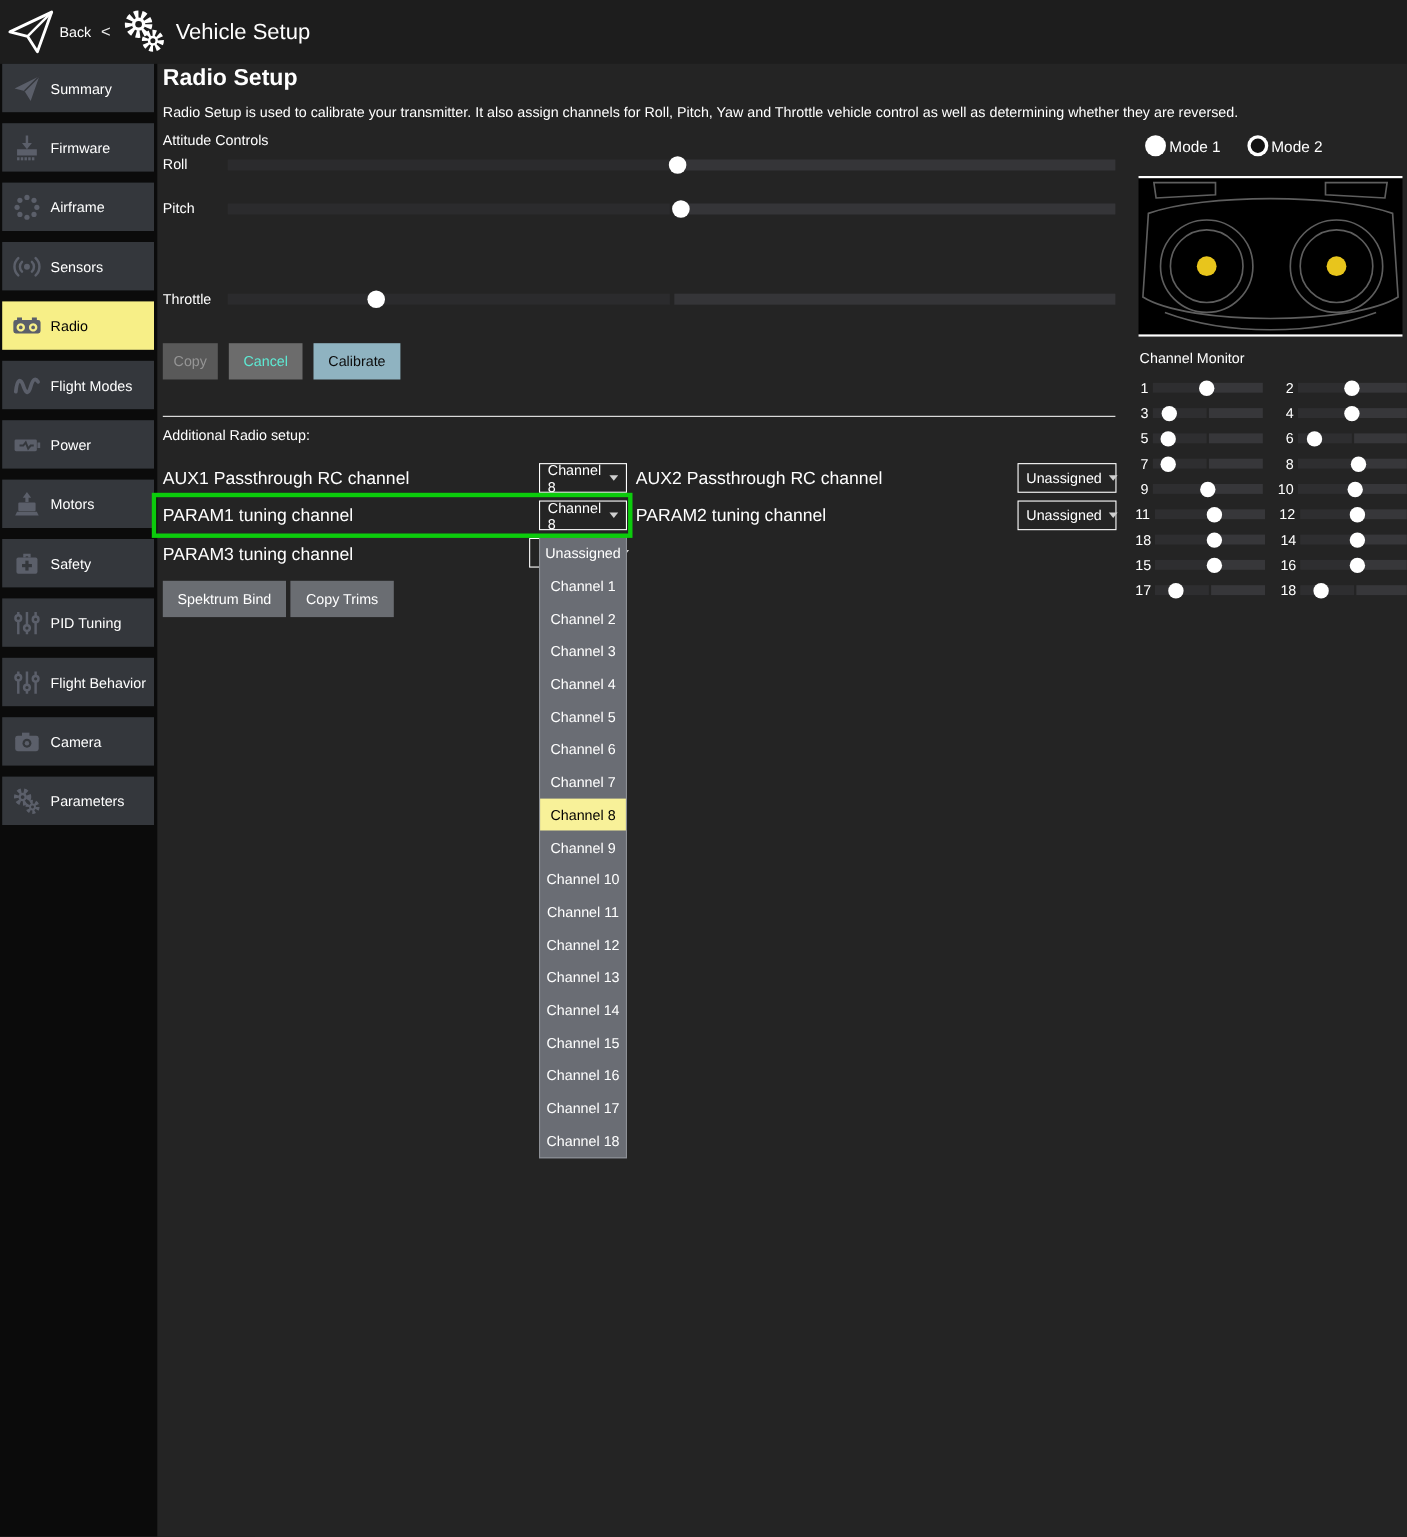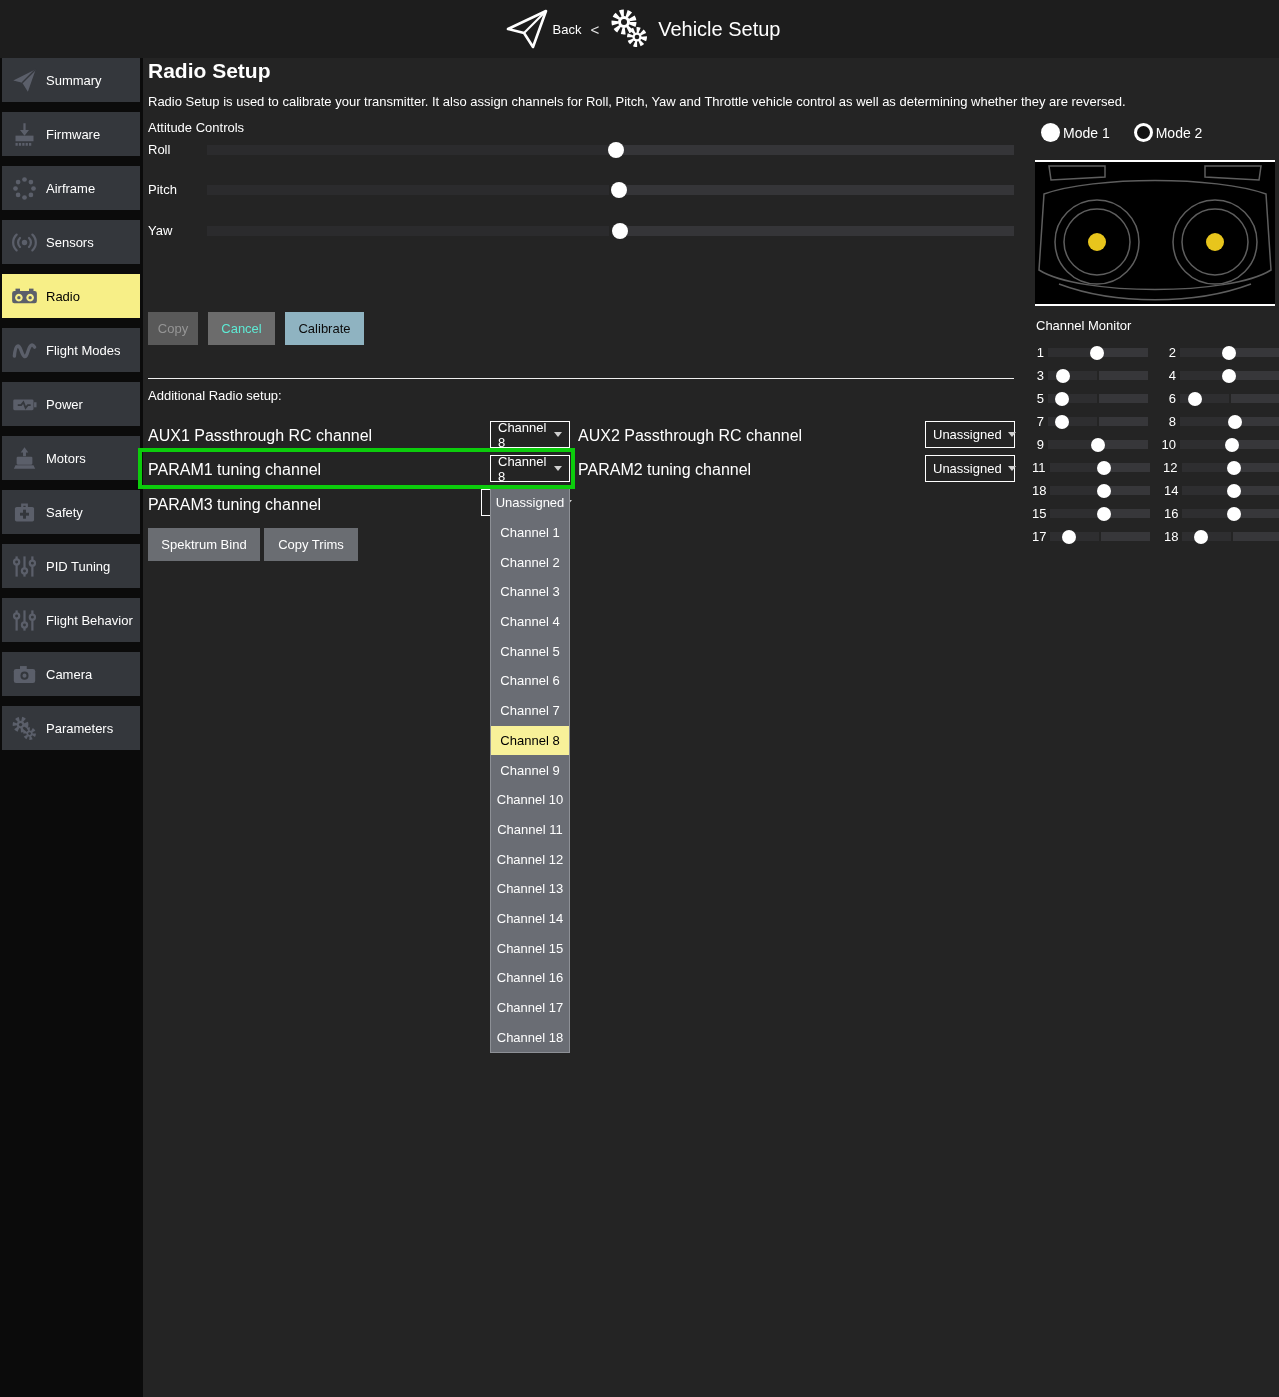--- a/index.html
+++ b/index.html
@@ -2,21 +2,21 @@
 <html><head>
 <meta charset="utf-8">
 <style>
   * { margin:0; padding:0; box-sizing:border-box; }
   html,body { background:#242424; }
   body { font-family:"Liberation Sans","DejaVu Sans",sans-serif; color:#fff; }
   #canvas { position:relative; width:1279px; height:1397px; background:#242424; overflow:hidden; }
 
   
   .topbar { position:absolute; left:0; top:0; width:1279px; height:58px; background:#1d1d1d;
-            display:flex; align-items:center;justify-content:center; }
+            display:flex; align-items:center; }
   .logo { margin-left:6px; width:44px; height:42px; }
   .back-label { font-size:13px; color:#fff; margin-left:4px; }
   .crumb-sep { font-size:15px; color:#e8e8e8; margin:0 9px; }
   .gears { width:42px; height:42px; }
   .topbar-title { font-size:20px; color:#fff; margin-left:8px; }
 
   
   .sidebar { position:absolute; left:0; top:58px; width:143px; height:1339px; background:#0b0b0b; }
   .side-item { width:138px; height:44px; margin:0 0 10px 2px; background:#34373c;
                display:flex; align-items:center; cursor:pointer; }
@@ -283,26 +283,26 @@
         </div>
       </div>
       <div class="atti-row" style="top: 40px;">
         <span class="atti-label">Pitch</span>
         <div class="slider">
           <div class="trk l"></div>
           <div class="trk r"></div>
           <div class="thumb" style="left:calc(51% - 8px)"></div>
         </div>
       </div>
-      <div class="atti-row" style="top: 81px;">
-        <span class="atti-label">Yaw</span>
+      <div class="atti-row" style="top: 122px;">
+        <span class="atti-label">Throttle</span>
         <div class="slider">
           <div class="trk l"></div>
           <div class="trk r"></div>
-          <div class="thumb" style="left:calc(51.2% - 8px)"></div>
+          <div class="thumb" style="left:calc(16.7% - 8px)"></div>
         </div>
       </div>
     </div>
 
   <button class="btn btn-skip">Copy</button>
   <button class="btn btn-cancel">Cancel</button>
   <button class="btn btn-calibrate">Calibrate</button>
 
   <div class="separator"></div>
   <div class="addl-heading">Additional Radio setup:</div>

